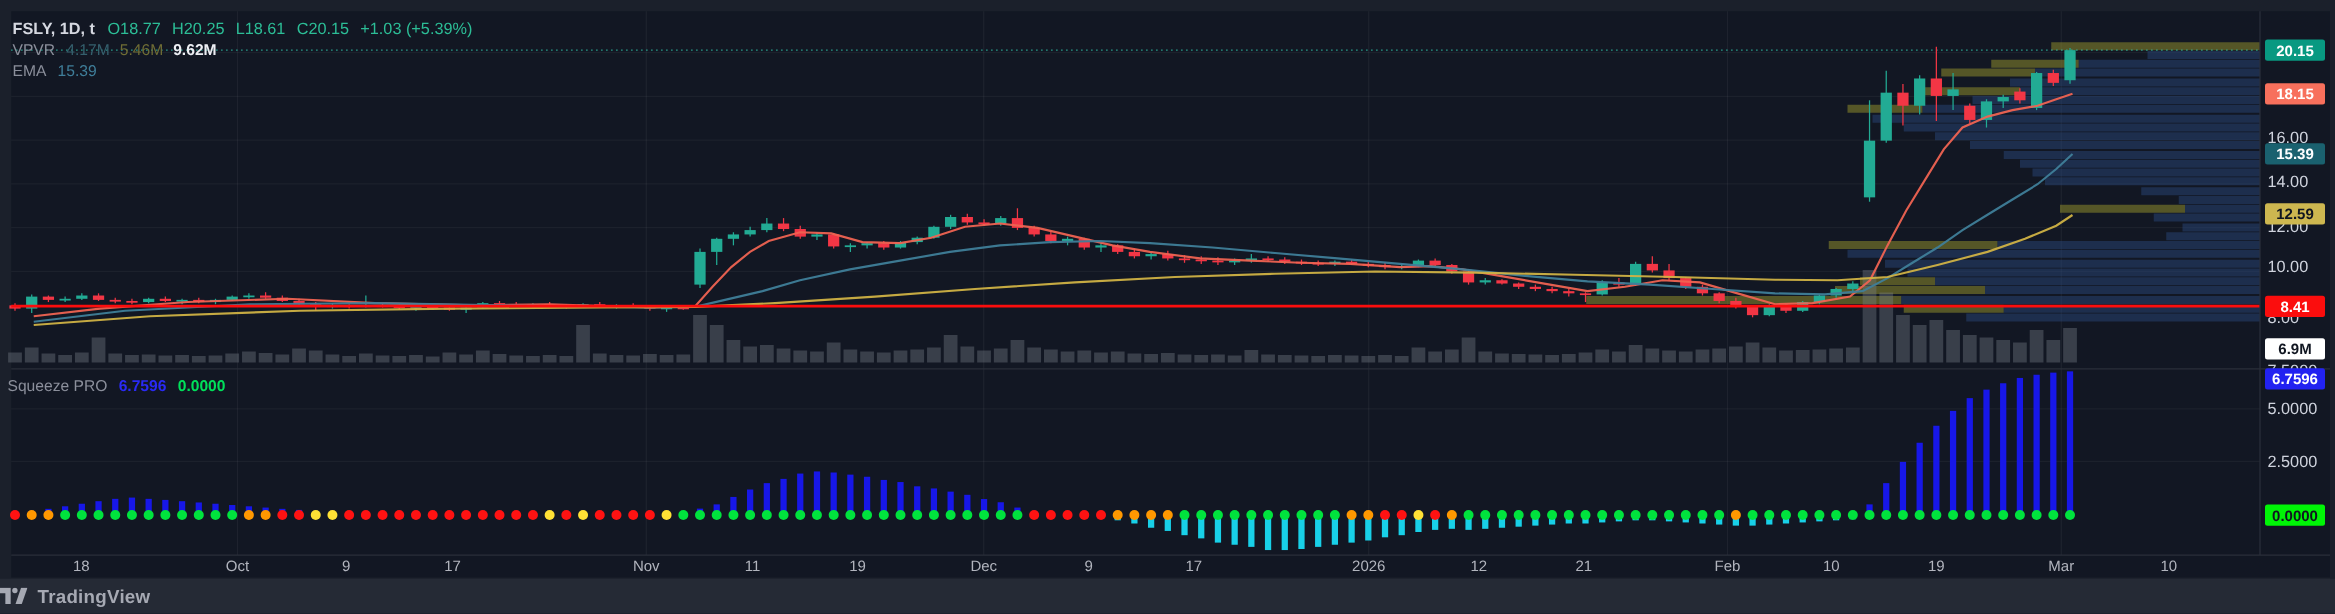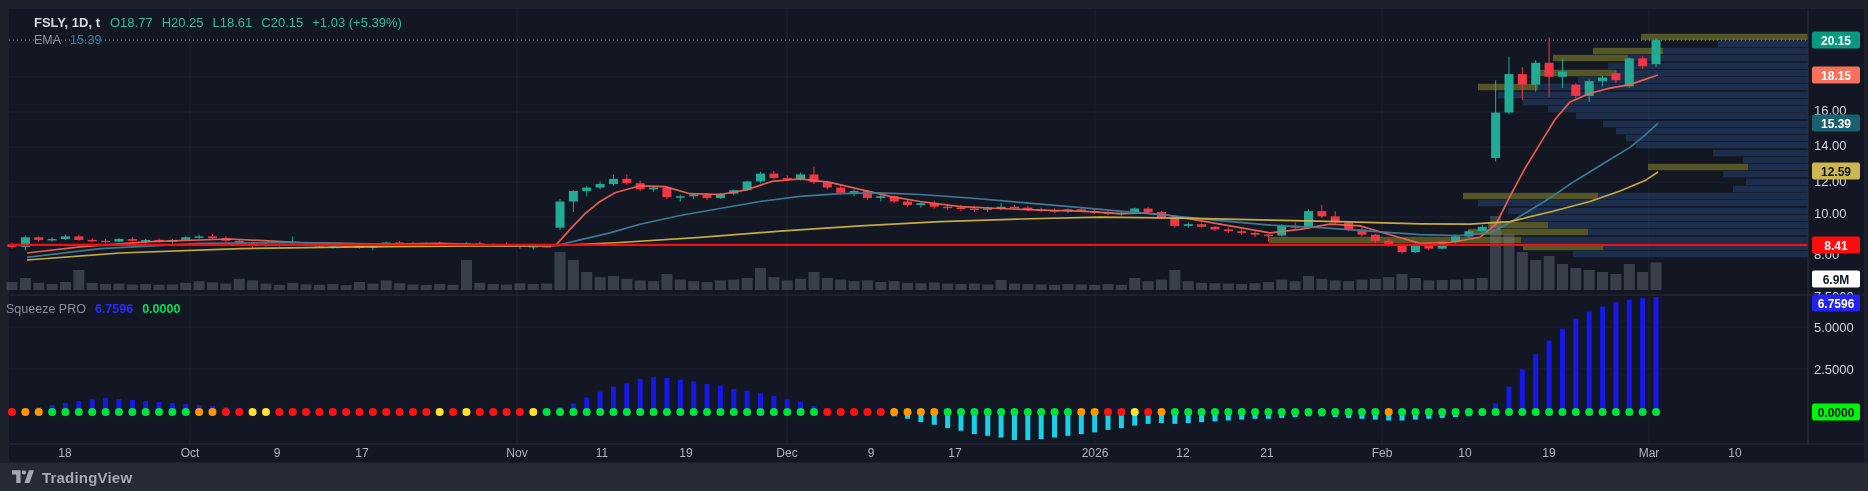--- a/index.html
+++ b/index.html
@@ -1,36 +1,36 @@
 <!DOCTYPE html>
 <html><head>
 <meta charset="utf-8">
 <style>
   html,body{margin:0;padding:0;background:#1b202b;}
   .stage{position:relative;width:1868px;height:491px;background:#1b202b;overflow:hidden;
          font-family:"Liberation Sans",sans-serif;}
   svg text{font-family:"Liberation Sans",sans-serif;}
-  .legend{position:absolute;left:34px;top:14px;z-index:3;}
+  .legend{position:absolute;left:10px;top:14px;z-index:3;}
   .lrow{height:17px;line-height:17px;font-size:12.5px;white-space:nowrap;}
   .lrow.r1{font-size:13px;margin-bottom:1px;}
   .sym{color:#d5d8e0;font-weight:bold;margin-right:10px;}
   .up{color:#2cbd96;margin-right:9px;}
   .glabel{color:#8b8f9b;margin-right:9px;}
   .vp1{color:#35606e;margin-right:8px;}
   .vp2{color:#6f6d35;margin-right:8px;}
   .vp3{color:#eceef3;font-weight:bold;}
   .ema1v{color:#ef6352;}
   .ema2v{color:#3f7e99;}
   .ema3v{color:#d0b244;}
   .volv{color:#eceef3;font-weight:bold;}
   .sqlegend{position:absolute;left:6px;top:301px;z-index:3;height:17px;line-height:17px;font-size:12.5px;white-space:nowrap;}
   .sqv1{color:#2a2af5;margin-right:9px;font-weight:bold;}
   .sqv2{color:#00e05a;font-weight:bold;}
   .bottombar{position:absolute;left:0;top:463px;width:1868px;height:28px;background:#252a35;z-index:4;
-             display:flex;align-items:center;padding-left:12px;box-sizing:border-box;}
+             display:flex;align-items:center;box-sizing:border-box;}
   .brand{color:#a6a9b3;font-size:15px;font-weight:bold;margin-left:8px;letter-spacing:.2px;}
   #chart-svg{position:absolute;left:0;top:0;z-index:1;}
 </style>
 </head>
 <body>
 
 <div class="stage">
 
   <svg id="chart-svg" width="1868" height="491">
       <rect x="9" y="9" width="1855" height="453" fill="#121723"></rect>
@@ -754,20 +754,23 @@
         <text x="1649" y="457" fill="#b2b5be" font-size="12" text-anchor="middle">Mar</text>
         <text x="1735" y="457" fill="#b2b5be" font-size="12" text-anchor="middle">10</text>
       </g>
     </svg>
 
   <div class="legend">
     <div class="lrow r1">
       <span class="sym">FSLY, 1D, t</span><span class="up">O18.77</span><span class="up">H20.25</span><span class="up">L18.61</span><span class="up">C20.15</span><span class="up">+1.03 (+5.39%)</span>
     </div>
     <div class="lrow">
+      <span class="glabel">VPVR</span><span class="vp1">4.17M</span><span class="vp2">5.46M</span><span class="vp3">9.62M</span>
+    </div>
+    <div class="lrow">
       <span class="glabel">EMA</span><span class="ema2v">15.39</span>
     </div>
   </div>
 
   <div class="sqlegend">
     <span class="glabel">Squeeze PRO</span><span class="sqv1">6.7596</span><span class="sqv2">0.0000</span>
   </div>
 
   <div class="bottombar">
     <svg width="22" height="14" viewBox="0 0 36 22">

